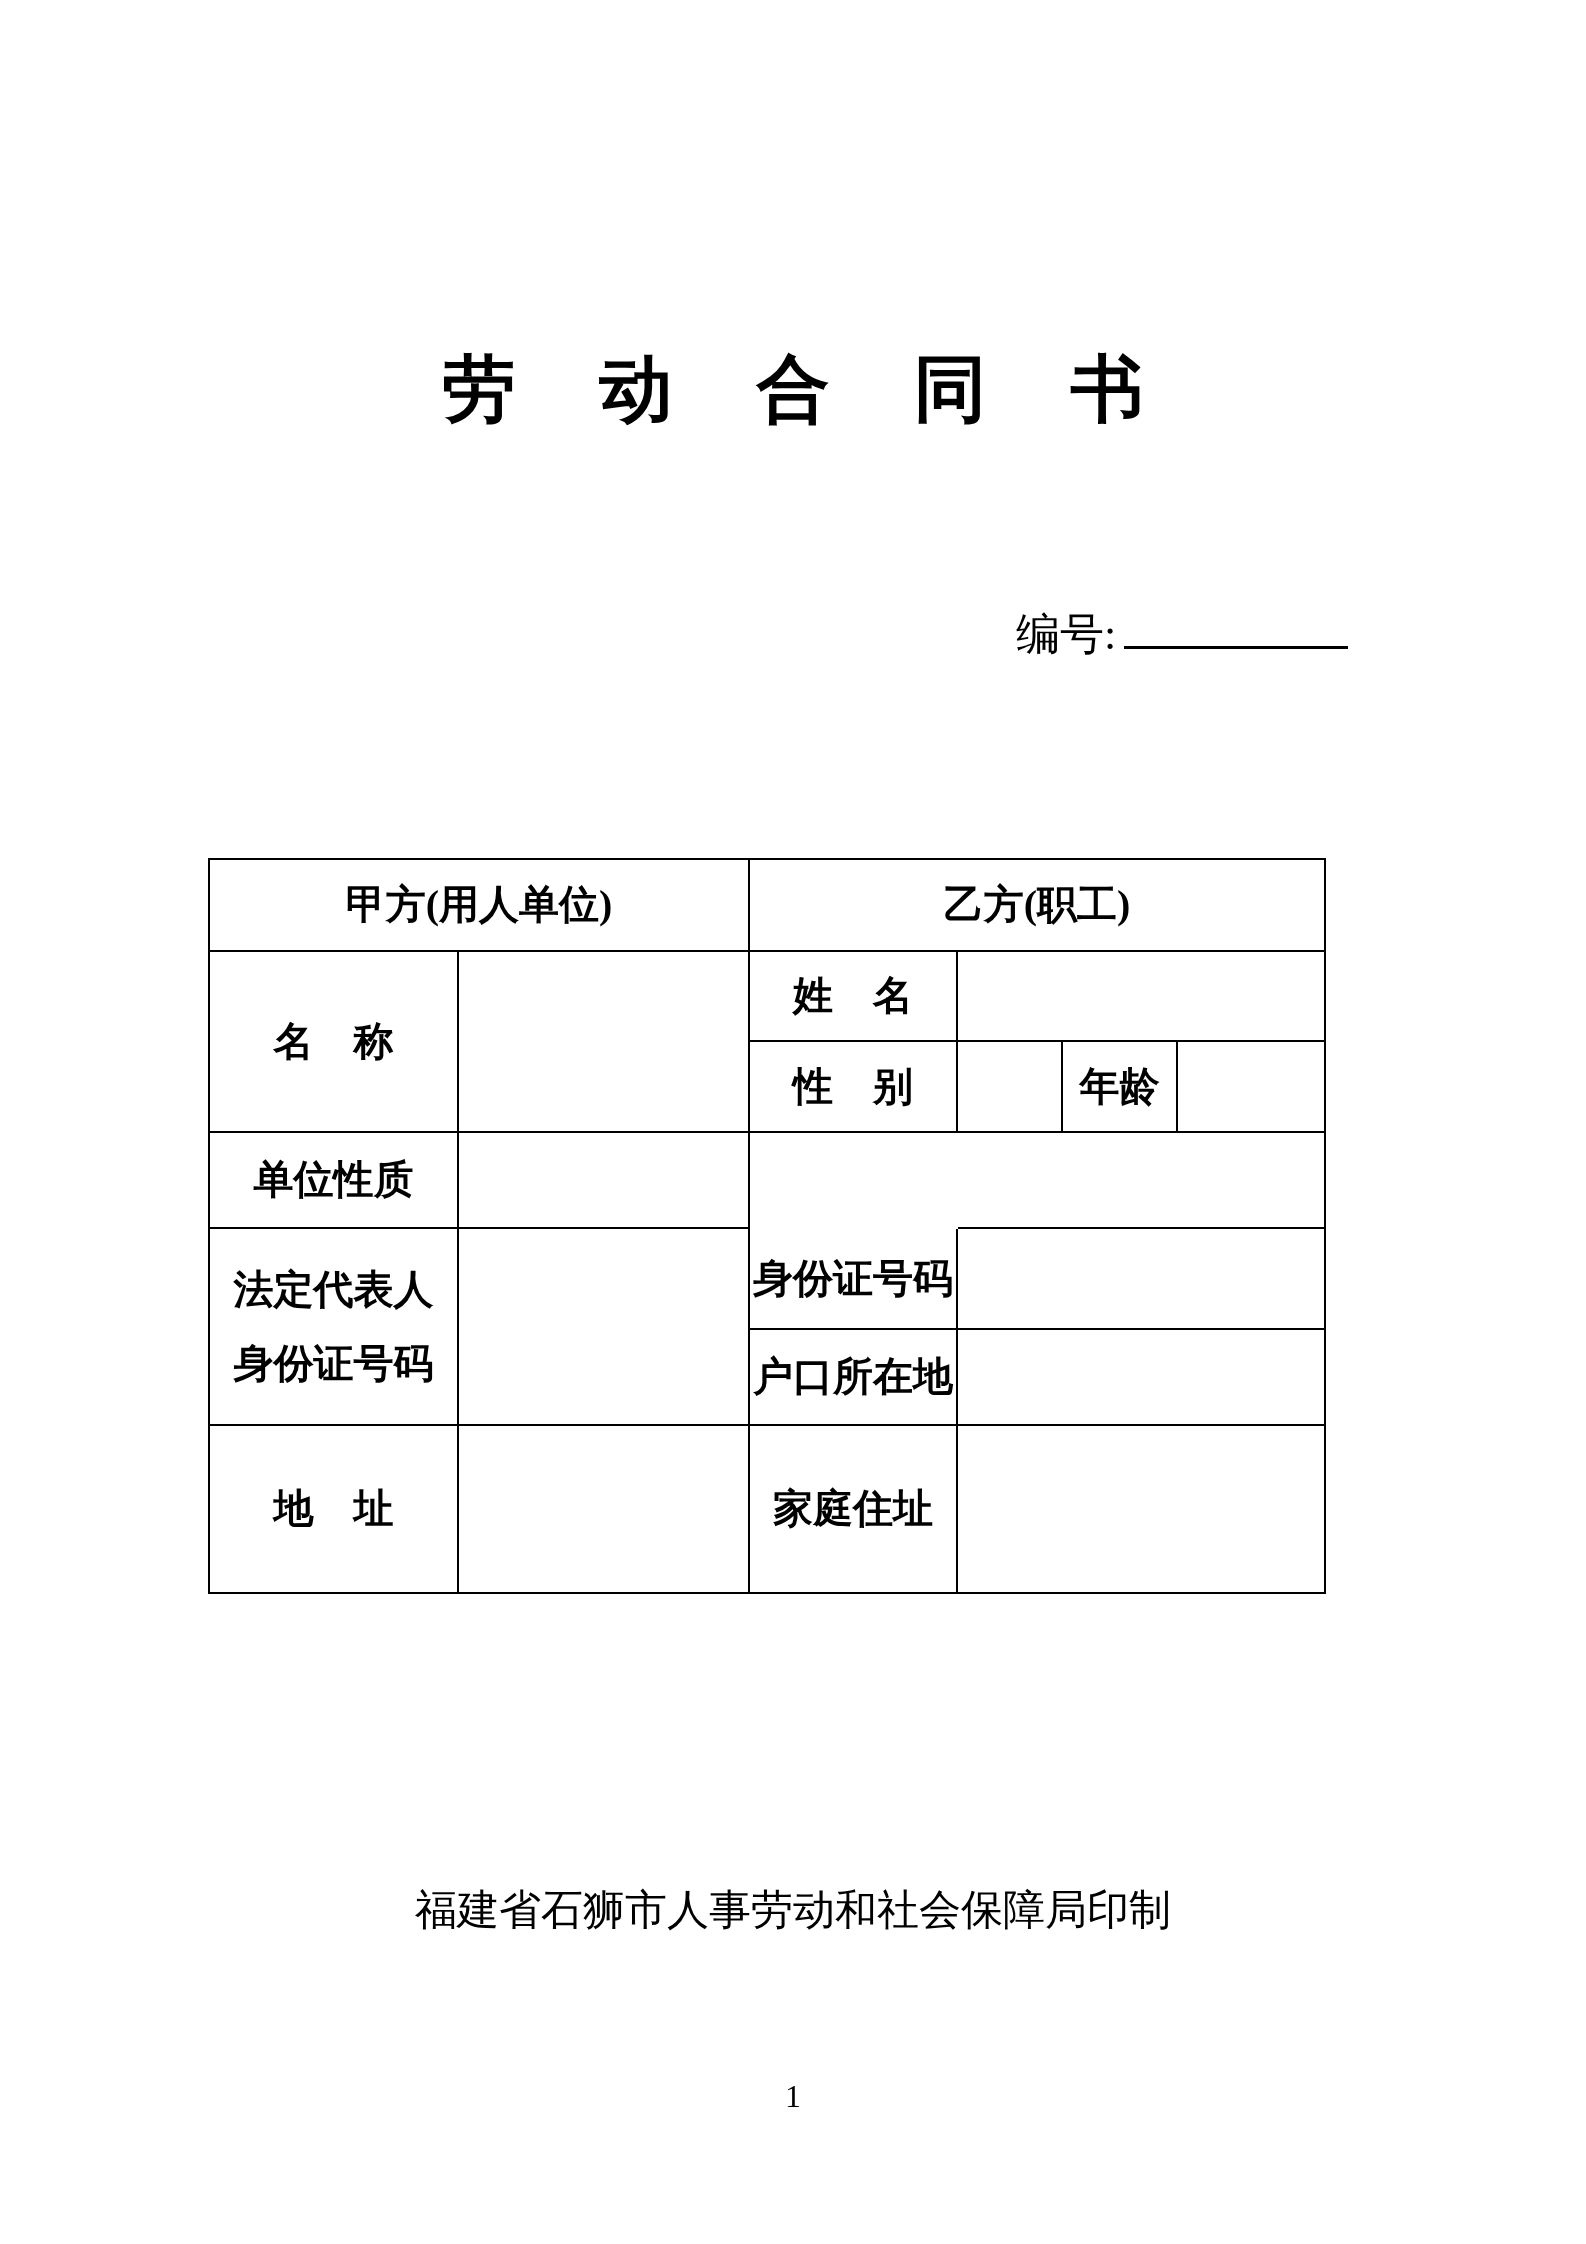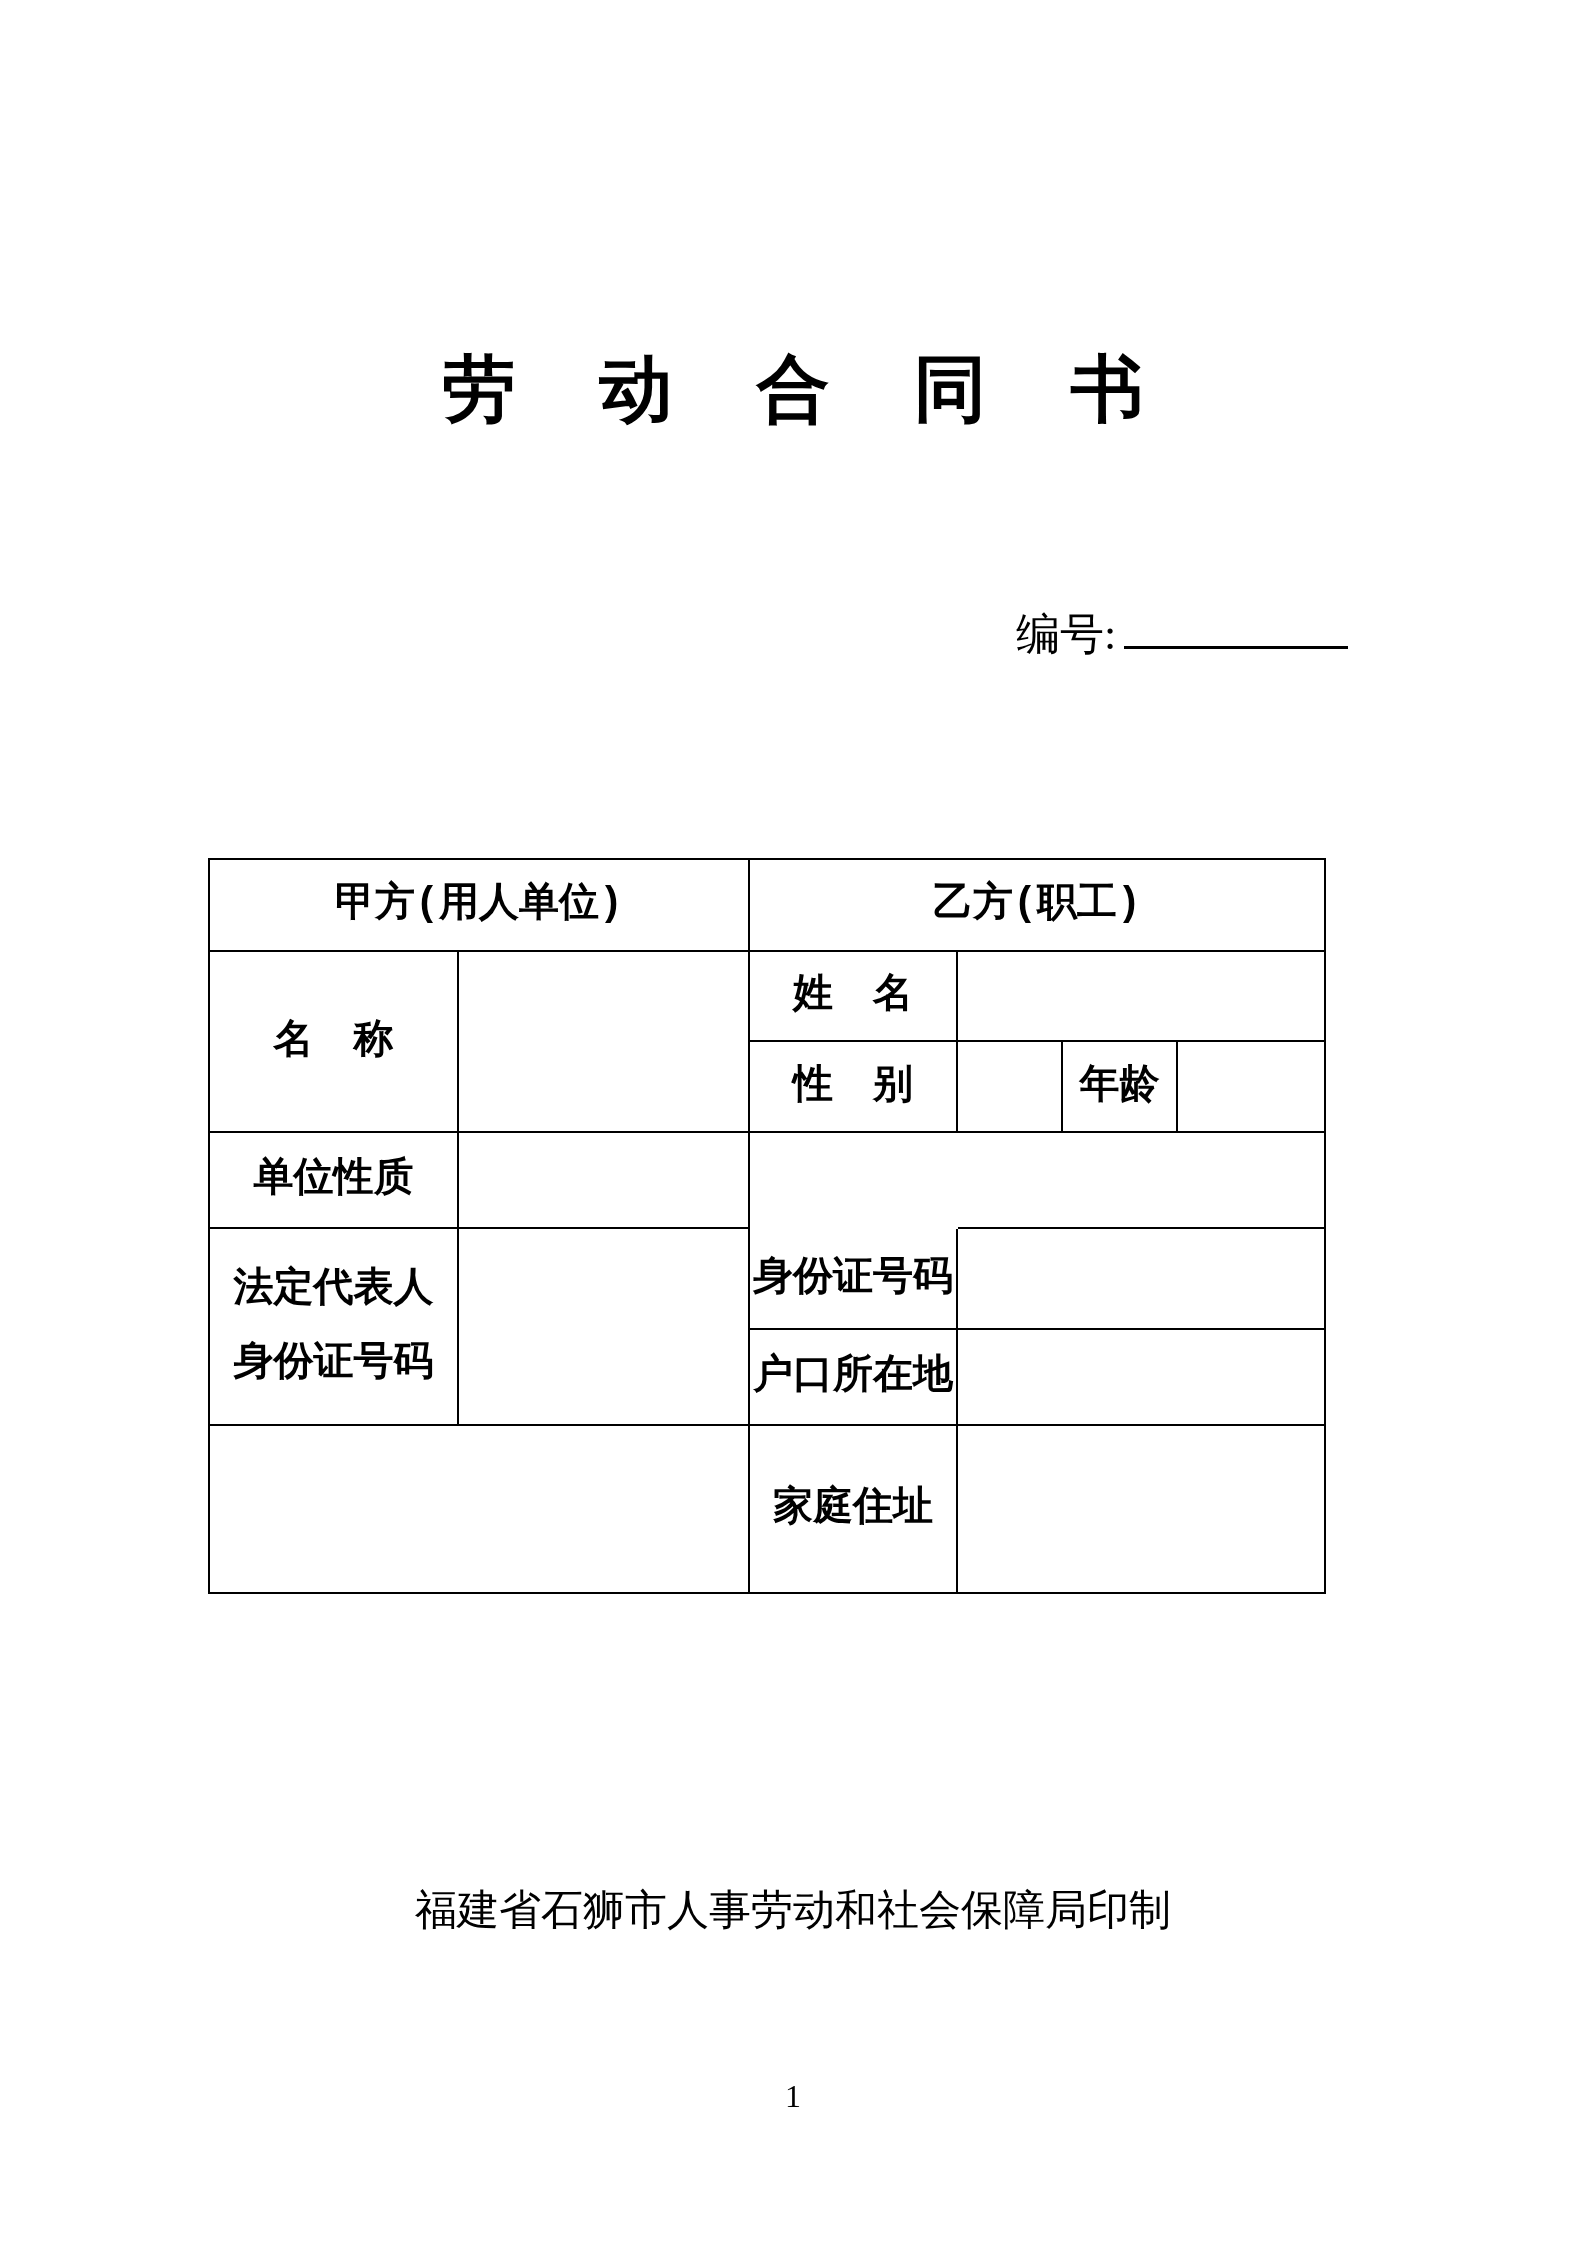--- a/index.html
+++ b/index.html
@@ -39,21 +39,20 @@
     vertical-align:baseline;
   }
   .ctable{
     position:absolute;
     top:858px;left:208px;
     display:grid;
     grid-template-columns:249px 291px 208px 105px 115px 146px;
     grid-template-rows:92px 90px 91px 96px 101px 96px 166px;
     border:2px solid #000;
     box-sizing:content-box;
-    font-family:Liberation Mono, monospace;
   }
   .cell{
     border-right:2px solid #000;
     border-bottom:2px solid #000;
     box-sizing:border-box;
     display:flex;
     flex-direction:column;
     align-items:center;
     justify-content:center;
     font-size:40px;
@@ -117,20 +116,21 @@
       <span class="ln">法定代表人</span>
       <span class="ln">身份证号码</span>
     </div>
     <div class="cell" style="grid-area:5/2/7/3"></div>
     <div class="cell" style="grid-area:5/3/6/4">身份证号码</div>
     <div class="cell noR" style="grid-area:5/4/6/7"></div>
 
     <div class="cell" style="grid-area:6/3/7/4">户口所在地</div>
     <div class="cell noR" style="grid-area:6/4/7/7"></div>
 
+    <div class="cell noB" style="grid-area:7/1/8/2">地　址</div>
     <div class="cell noB" style="grid-area:7/2/8/3"></div>
     <div class="cell noB" style="grid-area:7/3/8/4">家庭住址</div>
     <div class="cell noR noB" style="grid-area:7/4/8/7"></div>
 
   </div>
 
   <p class="footer">福建省石狮市人事劳动和社会保障局印制</p>
 
   <div class="pagenum">1</div>
 

